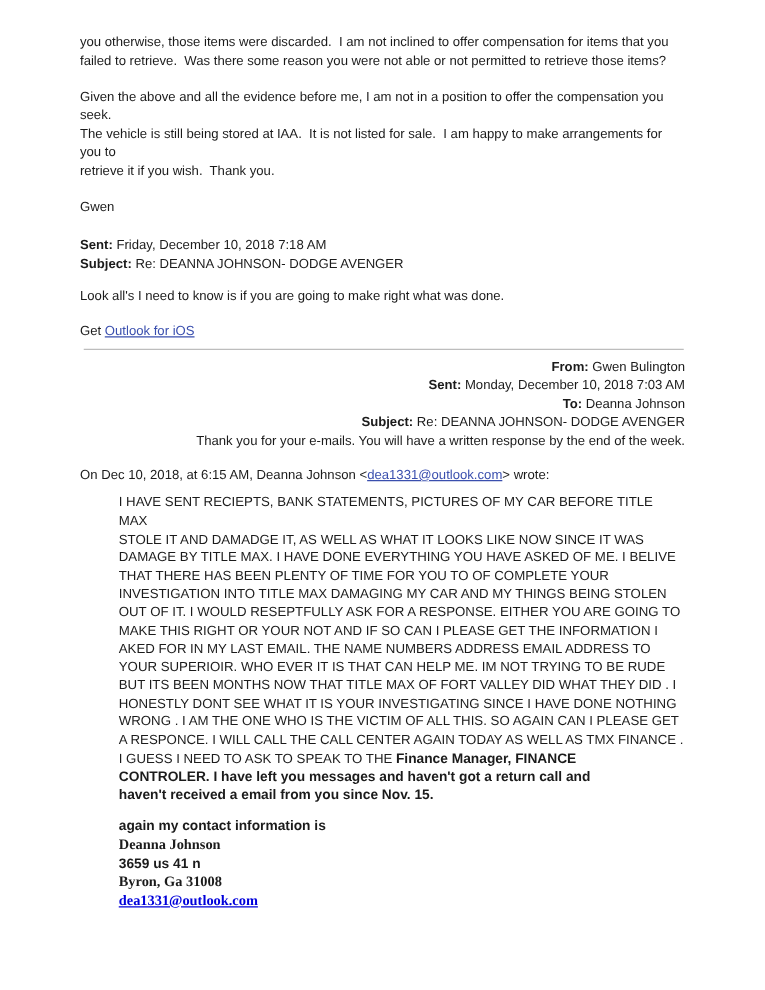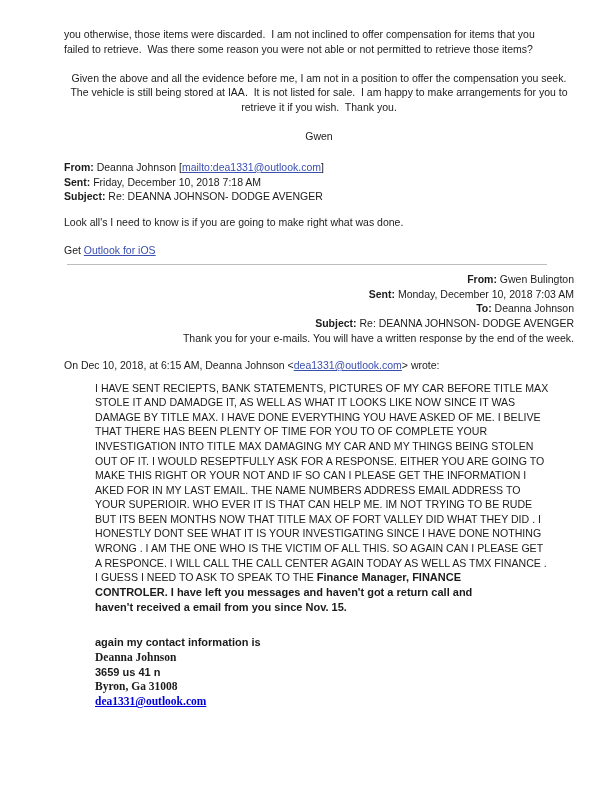--- a/index.html
+++ b/index.html
@@ -1,54 +1,53 @@
 <!DOCTYPE html>
 <html><head>
 <meta charset="utf-8">
 <style>
   html,body{margin:0;padding:0;}
   body{
     width:612px;height:792px;overflow:hidden;background:#ffffff;
     font-family:"Liberation Sans",sans-serif;color:#1b1b1b;
   }
-  .page{box-sizing:border-box;width:612px;height:792px;padding:27px 38px 0 64px;}
+  .page{box-sizing:border-box;width:612px;height:792px;padding:27px 64px 0 64px;}
   .para,.hline,.line{
     font-size:10.5px;line-height:14.8px;white-space:pre-wrap;margin:0;
   } .gap11{margin-top:11px;}
-  .gap12{margin-top:12px;} .gap13{margin-top:13px;} .gap14{margin-top:14px;text-align:center;}
+  .gap12{margin-top:12px;} .gap13{margin-top:13px;} .gap14{margin-top:14px;}
   .gap16{margin-top:16px;} .gap7{margin-top:7px;text-align:right;}
   b.lbl{font-weight:bold;}
   a.lnk{color:#3a4fae;text-decoration:underline;cursor:pointer;}
   a.sig-lnk{color:#0000db;text-decoration:underline;cursor:pointer;
     font-family:"Liberation Serif",serif;font-weight:bold;font-size:11.5px;}
   .divider{border:0;border-top:1px solid #bdbdbd;margin:6px 0 0 3px;width:480px;}
   .quote{
     margin:8px 0 0 31px;font-size:10.6px;line-height:14.6px;white-space:pre-wrap;
   }
   .quote .bold-tail{
     font-weight:bold;font-size:11px;line-height:14.9px;
   }
-  .signature{margin:20px 0 0 31px;}
+  .signature{margin:10px 0 0 31px;}
   .sig-sans{font-size:11px;line-height:14.8px;font-weight:bold;margin:0;white-space:pre-wrap;}
   .sig-serif{font-family:"Liberation Serif",serif;font-size:11.5px;line-height:14.8px;font-weight:bold;margin:0;white-space:pre-wrap;}
 </style>
 </head>
 <body>
 
 <div class="page">
 
   <p class="para">you otherwise, those items were discarded.  I am not inclined to offer compensation for items that you
 failed to retrieve.  Was there some reason you were not able or not permitted to retrieve those items?</p>
   <p class="para gap14">Given the above and all the evidence before me, I am not in a position to offer the compensation you seek.
 The vehicle is still being stored at IAA.  It is not listed for sale.  I am happy to make arrangements for you to
 retrieve it if you wish.  Thank you.</p>
   <p class="para gap14">Gwen</p>
 
   <div class="gap16">
-    <p class="hline"><b class="lbl">From:</b><span> Deanna Johnson [</span><a class="lnk">mailto:dea1331@outlook.com</a><span>]</span></p>
     <p class="hline"><b class="lbl">Sent:</b><span> Friday, December 10, 2018 7:18 AM</span></p>
     <p class="hline"><b class="lbl">Subject:</b><span> Re: DEANNA JOHNSON- DODGE AVENGER</span></p>
   </div>
 
   <p class="para gap11">Look all's I need to know is if you are going to make right what was done.</p>
 
   <p class="para gap13"><span>Get </span><a class="lnk">Outlook for iOS</a></p>
 
   <hr class="divider">
 

